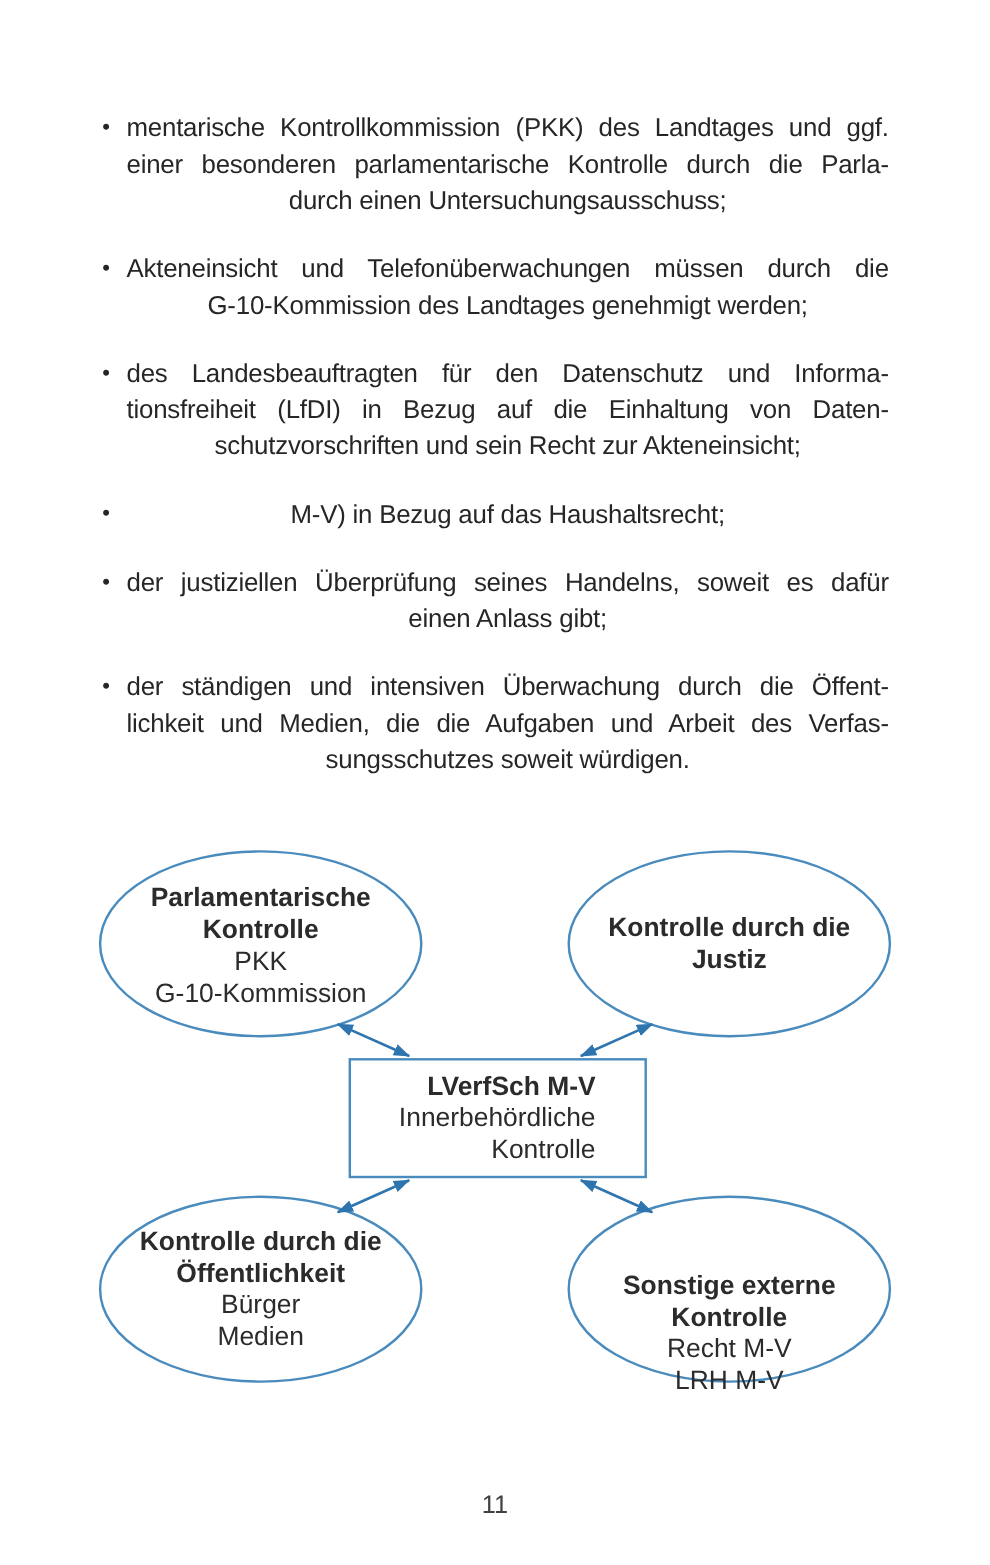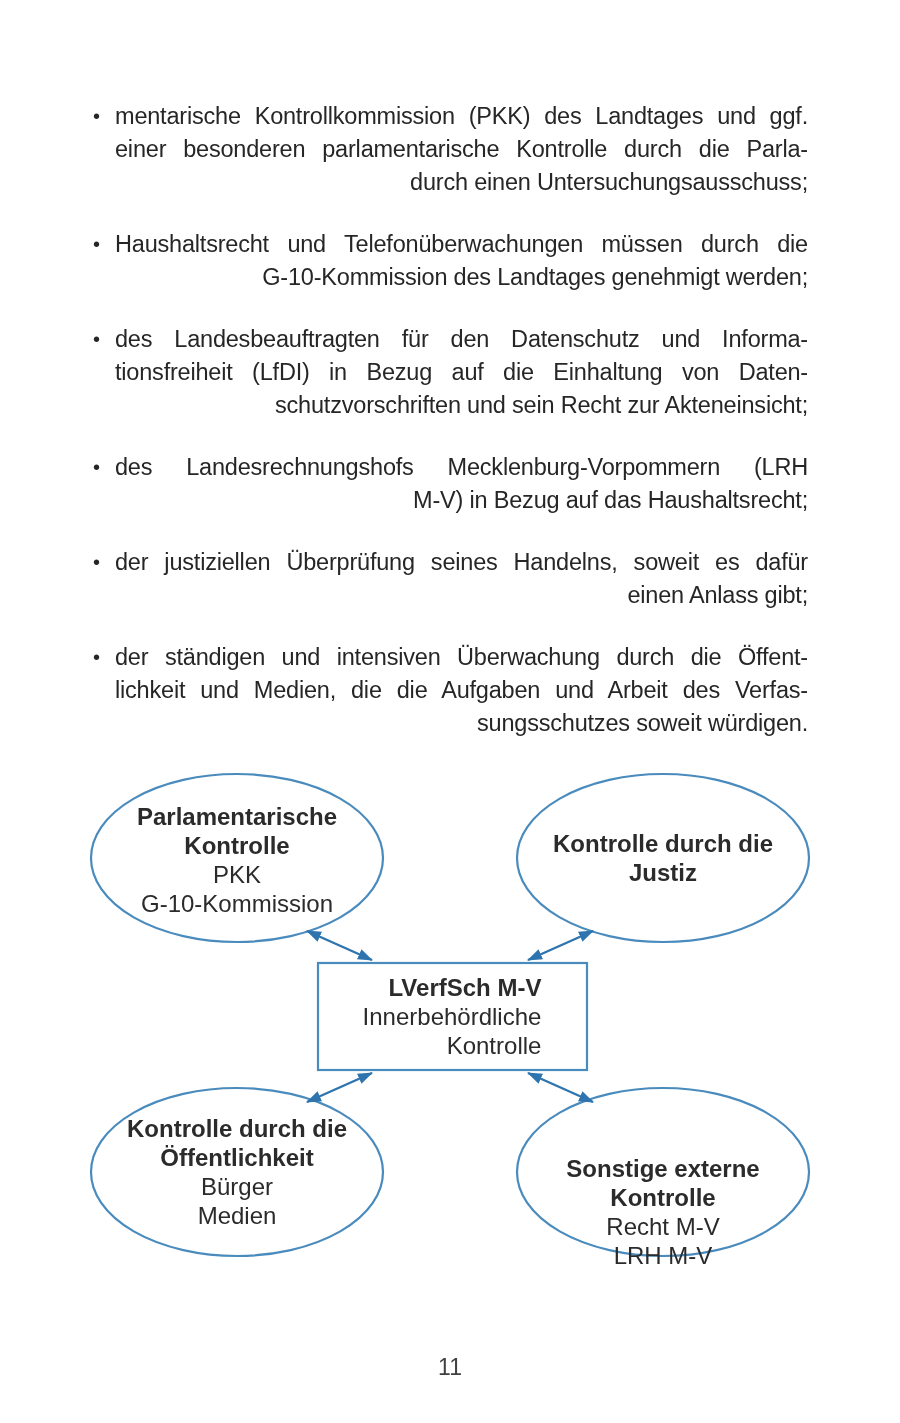--- a/index.html
+++ b/index.html
@@ -28,21 +28,21 @@
     color:#262626;
   }
   .bullet-lines{flex:1;}
   .bl{
     font-size:23.5px;
     line-height:33px;
     letter-spacing:-0.2px;
     white-space:normal;
   }
   .bl.jl{ text-align:justify; text-align-last:justify; }
-  .bl.ll{ text-align:right; }
+  .bl.ll{ text-align:center; }
   
   .diagram{
     position:absolute;
     left:0; top:763px;
     width:732px; height:510px;
   }
   .diagram svg{position:absolute;left:0;top:0;}
   .shape{ fill:none; stroke:var(--stroke,#4a8bbd); stroke-width:2.2px; }
   .conn{ stroke:var(--arrow,#2e74ae); stroke-width:2.4px; }
   .arrowhead{ fill:var(--arrow,#2e74ae); }
@@ -77,38 +77,37 @@
       <div class="bullet-lines">
         <div class="bl jl">mentarische Kontrollkommission (PKK) des Landtages und ggf.</div>
         <div class="bl jl">einer besonderen parlamentarische Kontrolle durch die Parla-</div>
         <div class="bl ll">durch einen Untersuchungsausschuss;</div>
       </div>
     </div>
 
     <div class="bullet">
       <div class="bullet-marker">•</div>
       <div class="bullet-lines">
-        <div class="bl jl">Haushaltsrecht und Telefonüberwachungen müssen durch die</div>
+        <div class="bl jl">Akteneinsicht und Telefonüberwachungen müssen durch die</div>
         <div class="bl ll">G-10-Kommission des Landtages genehmigt werden;</div>
       </div>
     </div>
 
     <div class="bullet">
       <div class="bullet-marker">•</div>
       <div class="bullet-lines">
         <div class="bl jl">des Landesbeauftragten für den Datenschutz und Informa-</div>
         <div class="bl jl">tionsfreiheit (LfDI) in Bezug auf die Einhaltung von Daten-</div>
         <div class="bl ll">schutzvorschriften und sein Recht zur Akteneinsicht;</div>
       </div>
     </div>
 
     <div class="bullet">
       <div class="bullet-marker">•</div>
       <div class="bullet-lines">
-        <div class="bl jl">des Landesrechnungshofs Mecklenburg-Vorpommern (LRH</div>
         <div class="bl ll">M-V) in Bezug auf das Haushaltsrecht;</div>
       </div>
     </div>
 
     <div class="bullet">
       <div class="bullet-marker">•</div>
       <div class="bullet-lines">
         <div class="bl jl">der justiziellen Überprüfung seines Handelns, soweit es dafür</div>
         <div class="bl ll">einen Anlass gibt;</div>
       </div>

